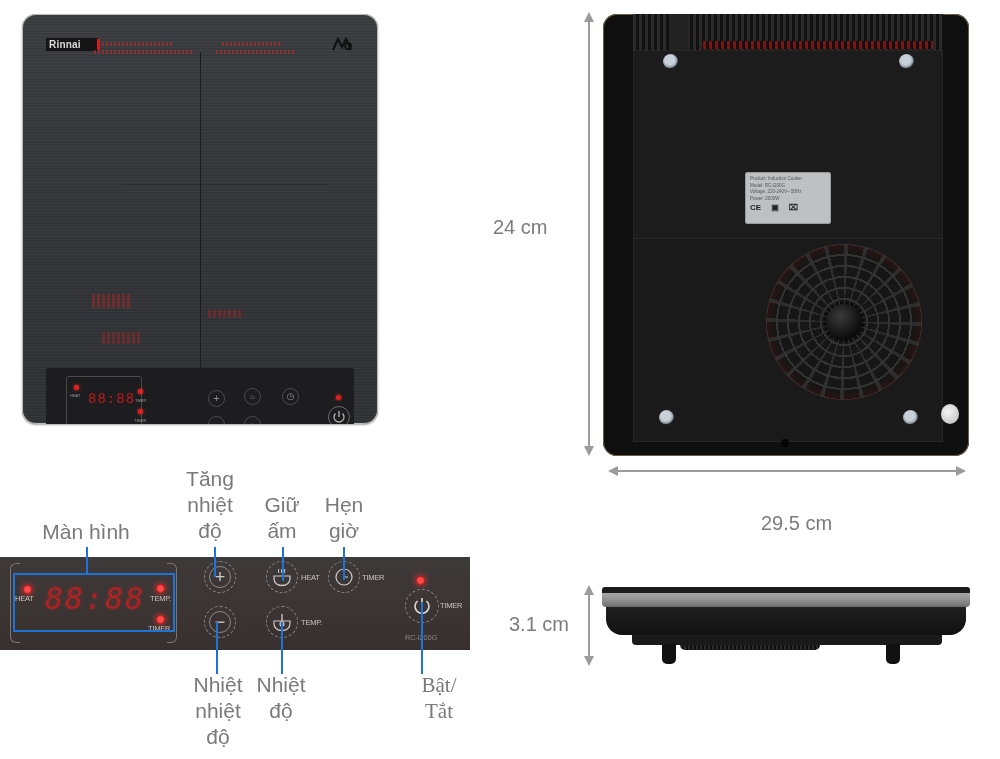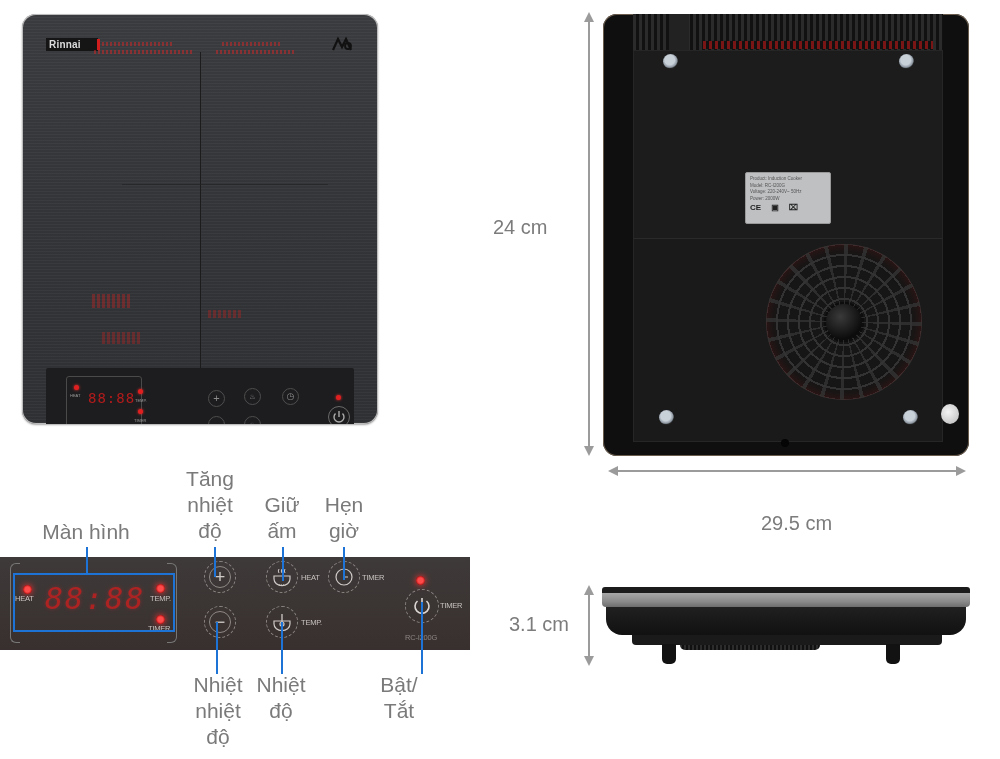--- a/index.html
+++ b/index.html
@@ -314,14 +314,14 @@
 độ</div>
 <div class="abs callout-text" style="left:250px;top:492px;width:64px;">Giữ
 ấm</div>
 <div class="abs callout-text" style="left:312px;top:492px;width:64px;">Hẹn
 giờ</div>
 <div class="abs callout-text" style="left:180px;top:672px;width:76px;">Nhiệt
 nhiệt
 độ</div>
 <div class="abs callout-text" style="left:246px;top:672px;width:70px;">Nhiệt
 độ</div>
-<div class="abs callout-text" style="left:364px;top:672px;width:70px;">Bật/
+<div class="abs callout-text" style="left:404px;top:672px;width:70px;font-family:Liberation Serif, serif;">Bật/
 Tắt</div>
 
 </body></html>

